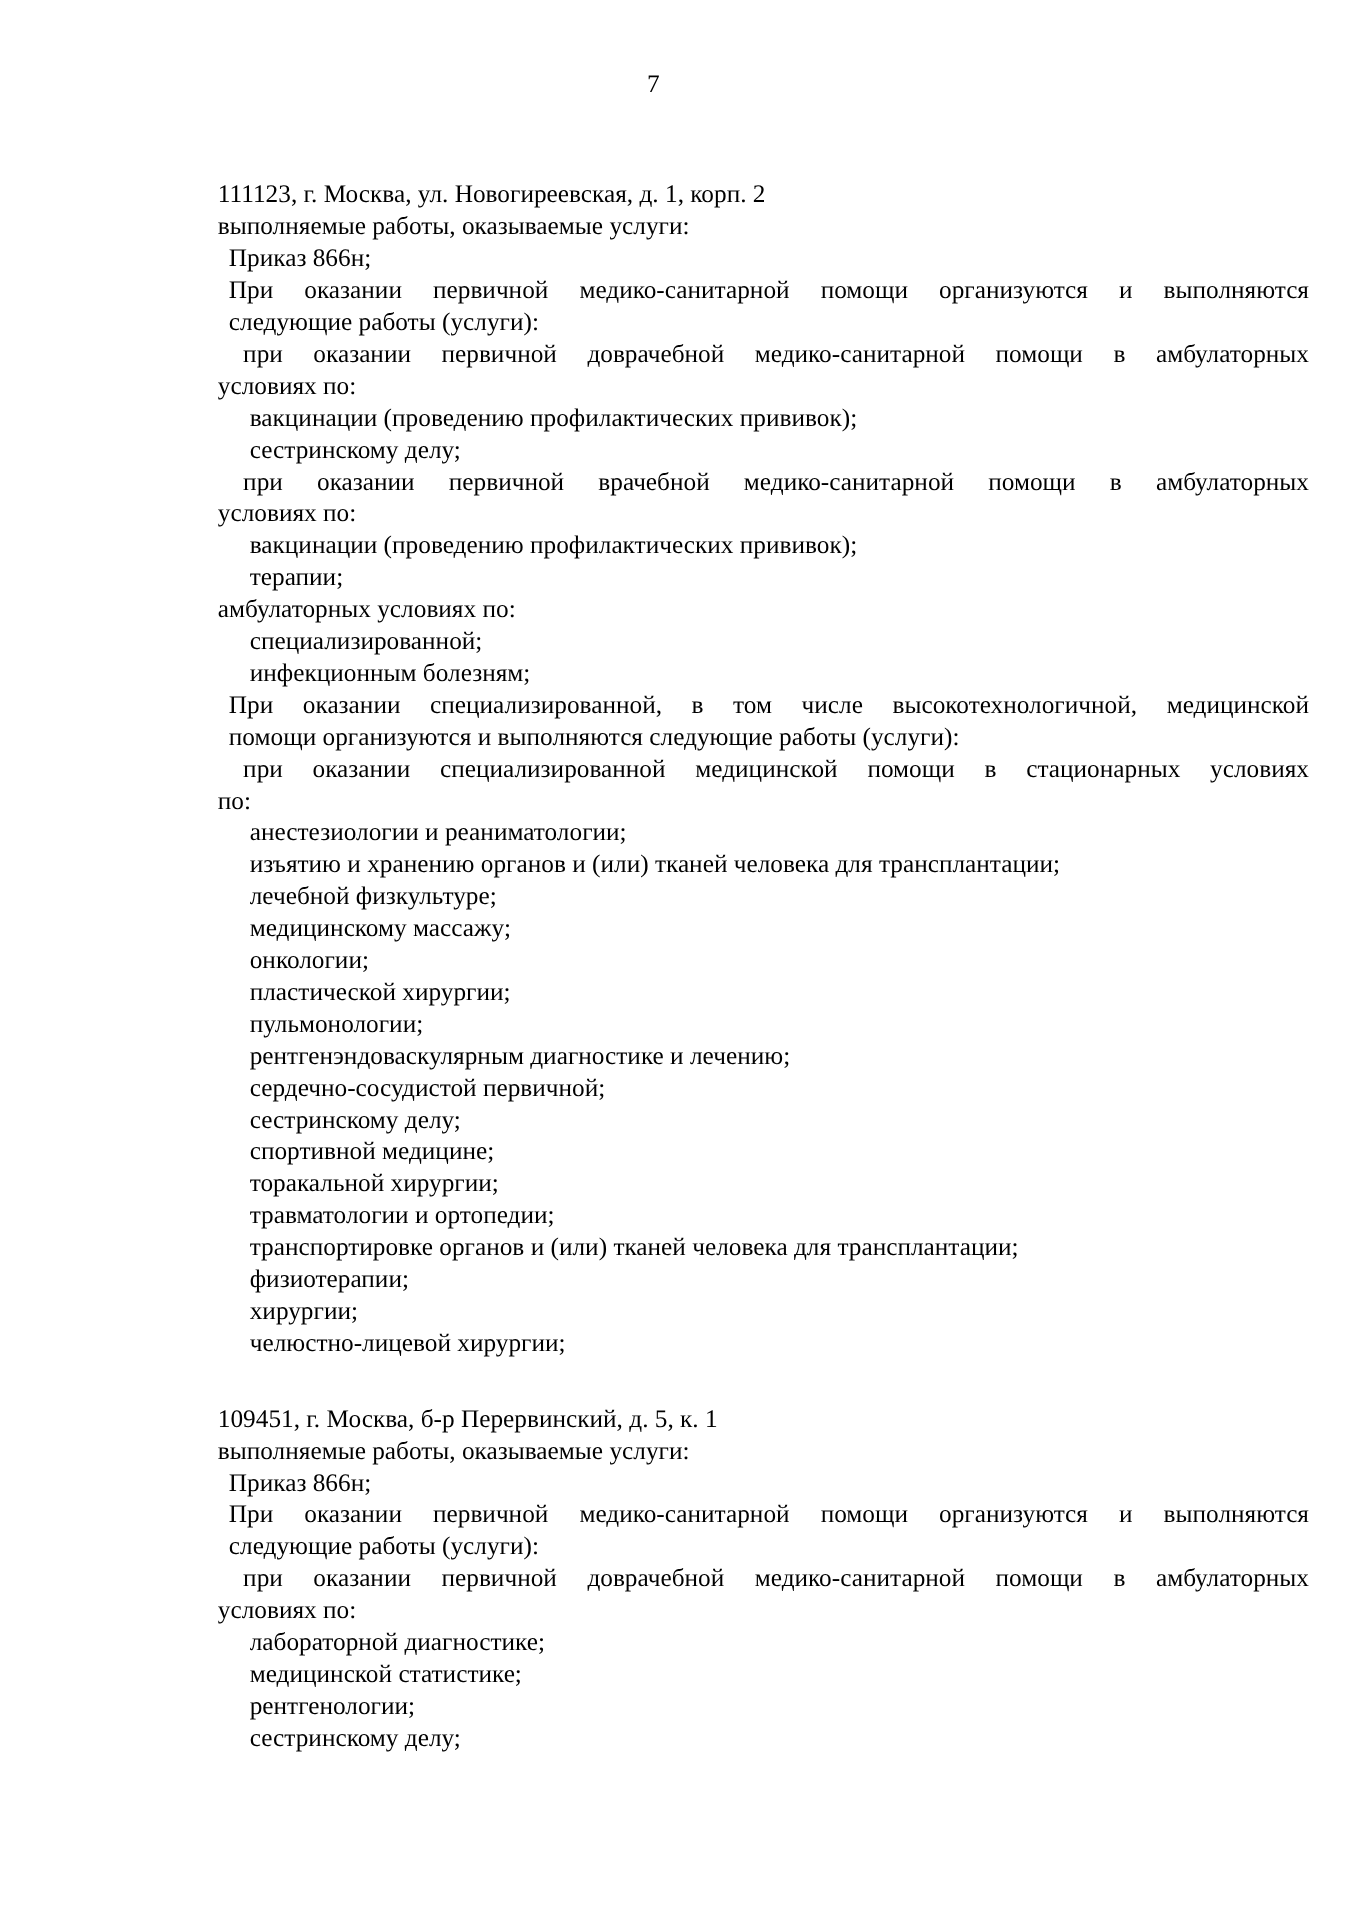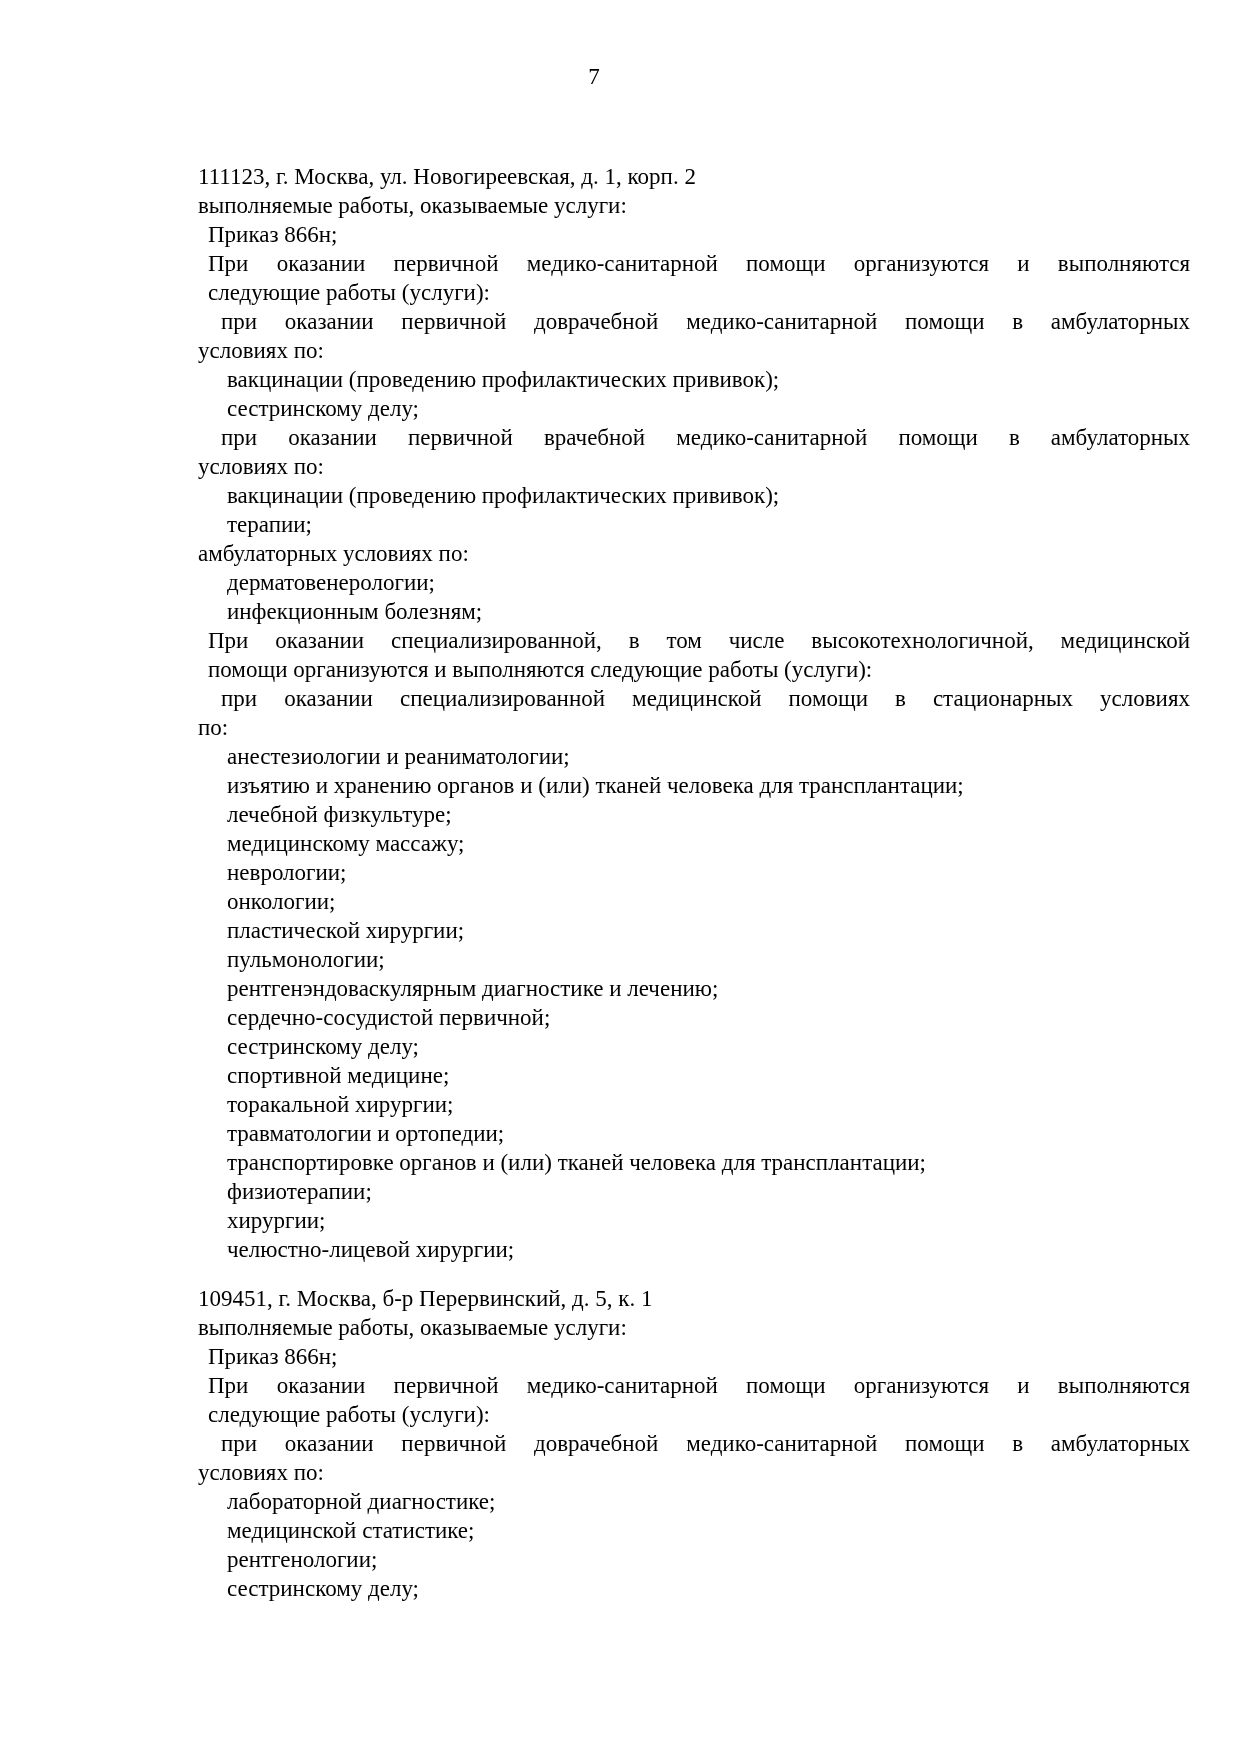--- a/index.html
+++ b/index.html
@@ -21,21 +21,21 @@
     width: 1188px;
     text-align: center;
   }
   .content {
     position: absolute;
     top: 162px;
     left: 198px;
     width: 992px;
     font-family: Liberation Serif, serif;
   }
-  .block + .block { margin-top: 20px; }
+  .block + .block { margin-top: 40px; }
   .line { white-space: nowrap; min-height: 29px; }
   .lv1 { padding-left: 10px; }
   .lv2 { text-indent: 23px; }
   .lv3 { padding-left: 29px; }
   .jl {
     white-space: normal;
     text-align: justify;
     text-align-last: justify;
   }
 </style>
@@ -53,31 +53,30 @@
         <div class="line lv1">следующие работы (услуги):</div>
         <div class="line lv2 jl">при оказании первичной доврачебной медико-санитарной помощи в амбулаторных</div>
         <div class="line lv0">условиях по:</div>
         <div class="line lv3">вакцинации (проведению профилактических прививок);</div>
         <div class="line lv3">сестринскому делу;</div>
         <div class="line lv2 jl">при оказании первичной врачебной медико-санитарной помощи в амбулаторных</div>
         <div class="line lv0">условиях по:</div>
         <div class="line lv3">вакцинации (проведению профилактических прививок);</div>
         <div class="line lv3">терапии;</div>
         <div class="line lv0">амбулаторных условиях по:</div>
-        <div class="line lv3">дерматовенерологии;</div>
+        <div class="line lv3">специализированной;</div>
         <div class="line lv3">инфекционным болезням;</div>
         <div class="line lv1 jl">При оказании специализированной, в том числе высокотехнологичной, медицинской</div>
         <div class="line lv1">помощи организуются и выполняются следующие работы (услуги):</div>
         <div class="line lv2 jl">при оказании специализированной медицинской помощи в стационарных условиях</div>
         <div class="line lv0">по:</div>
         <div class="line lv3">анестезиологии и реаниматологии;</div>
         <div class="line lv3">изъятию и хранению органов и (или) тканей человека для трансплантации;</div>
         <div class="line lv3">лечебной физкультуре;</div>
         <div class="line lv3">медицинскому массажу;</div>
-        <div class="line lv3">неврологии;</div>
         <div class="line lv3">онкологии;</div>
         <div class="line lv3">пластической хирургии;</div>
         <div class="line lv3">пульмонологии;</div>
         <div class="line lv3">рентгенэндоваскулярным диагностике и лечению;</div>
         <div class="line lv3">сердечно-сосудистой первичной;</div>
         <div class="line lv3">сестринскому делу;</div>
         <div class="line lv3">спортивной медицине;</div>
         <div class="line lv3">торакальной хирургии;</div>
         <div class="line lv3">травматологии и ортопедии;</div>
         <div class="line lv3">транспортировке органов и (или) тканей человека для трансплантации;</div>

